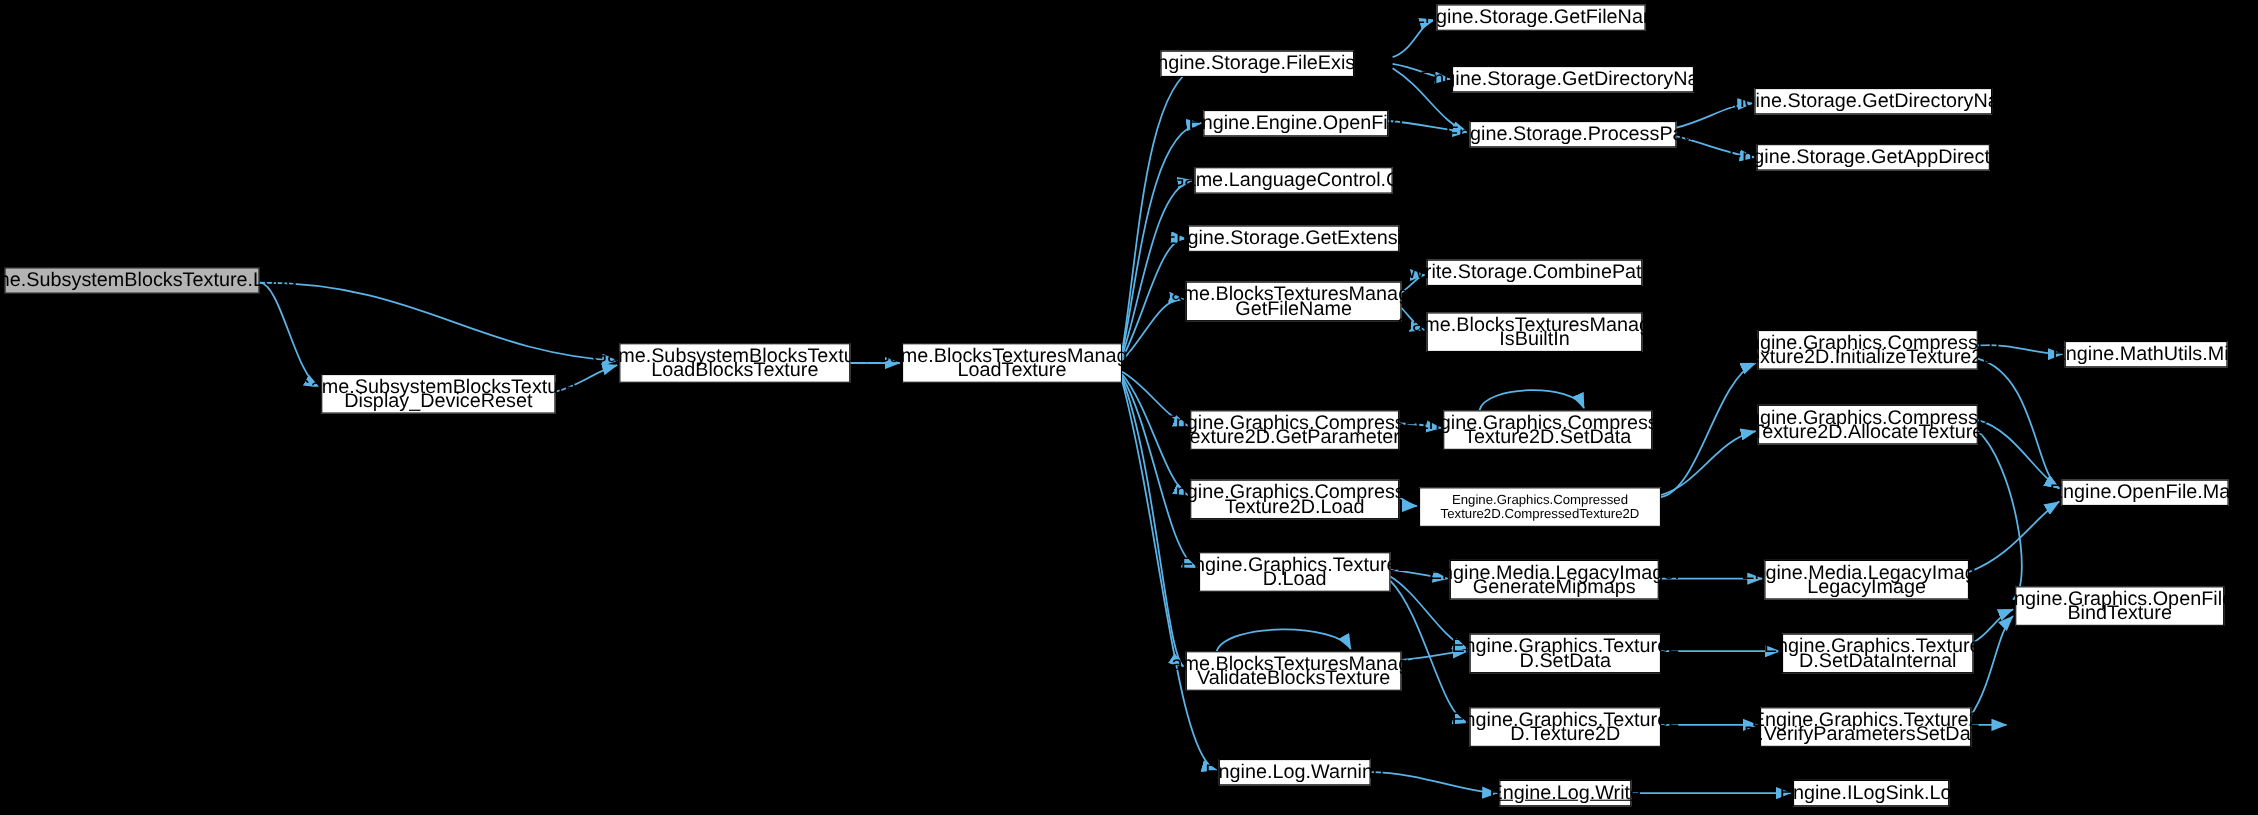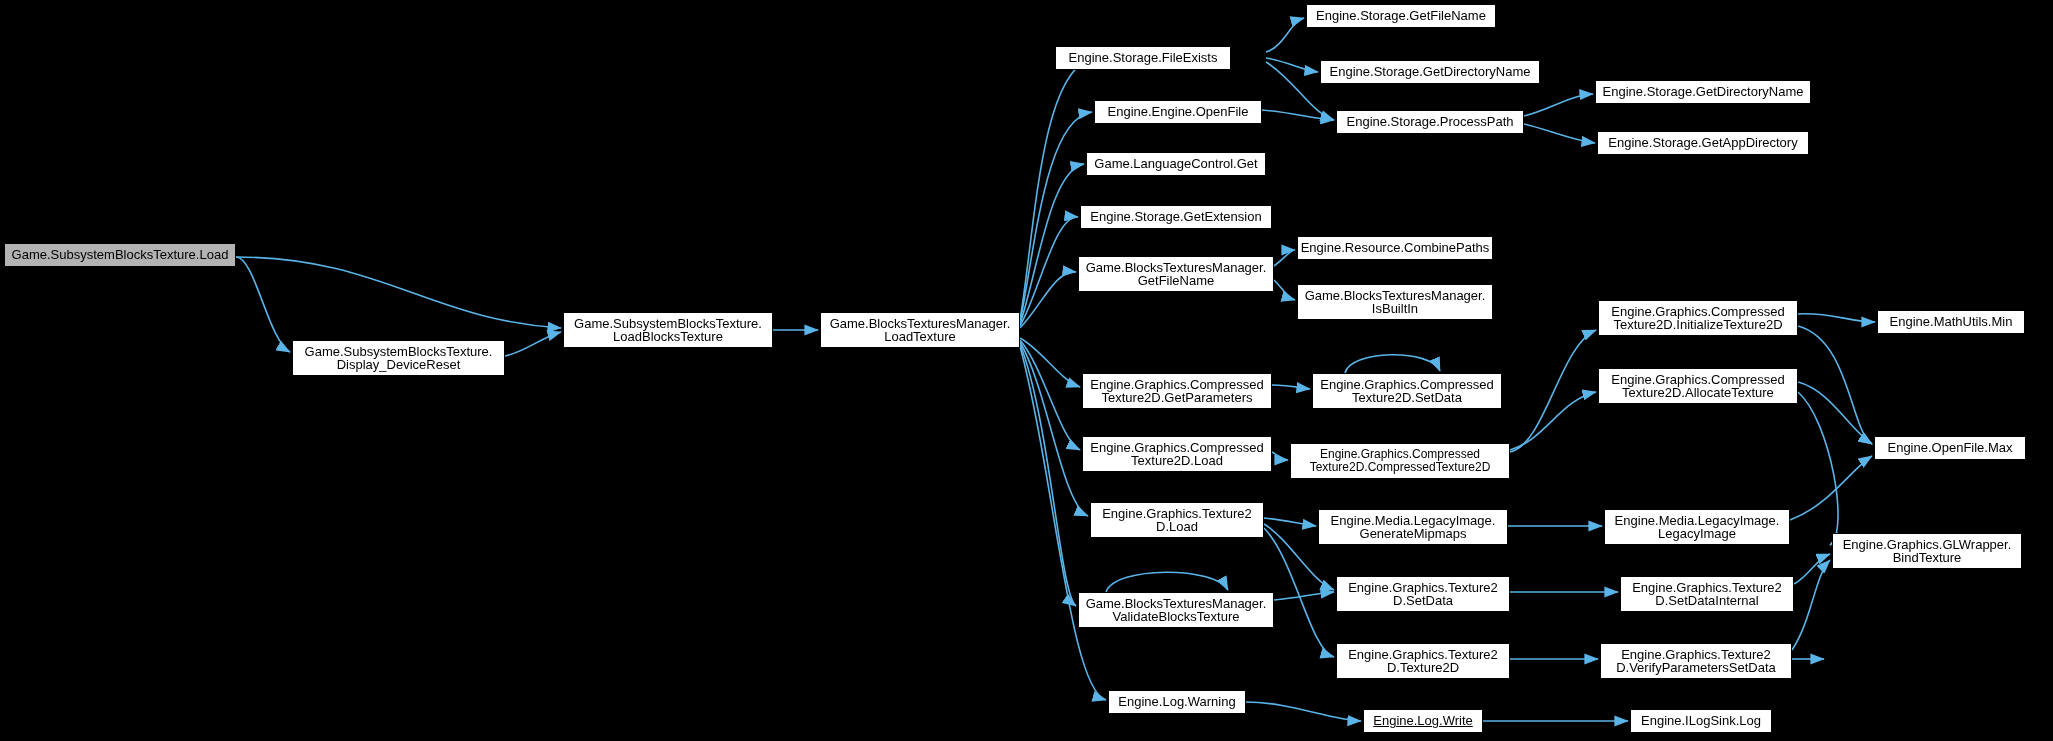--- a/index.html
+++ b/index.html
@@ -1,21 +1,21 @@
 <!DOCTYPE html>
 <html><head>
 <meta charset="utf-8">
 <style>
   html,body{margin:0;padding:0;background:#000;}
   #stage{position:relative;width:2053px;height:741px;background:#000;overflow:hidden;
          font-family:"Liberation Sans", sans-serif;}
   svg.edges{position:absolute;left:0;top:0;width:2053px;height:741px;pointer-events:none;}
   .node{position:absolute;box-sizing:border-box;background:#fff;border:1px solid #000;
         color:#000;display:flex;align-items:center;justify-content:center;text-align:center;
-        font-size:13px;line-height:13.5px;letter-spacing:0px;padding:0 2px;white-space:pre-line;}
+        font-size:18px;line-height:13.5px;letter-spacing:0px;padding:0 2px;white-space:pre-line;}
   .node.root{background:#b3b3b3;}
 </style>
 </head>
 <body>
 
 <div id="stage">
   <svg class="edges" viewBox="0 0 2053 741">
     <defs>
       <marker id="ah" markerWidth="9" markerHeight="7" refX="8.5" refY="3.5" orient="auto">
         <polygon points="0 0, 9 3.5, 0 7" fill="#5ab4e8"></polygon>
@@ -114,21 +114,21 @@
   <div class="node" style="left:1082px;top:436px;width:190px;height:36px;">Engine.Graphics.Compressed
 Texture2D.Load</div>
   <div class="node" style="left:1090px;top:502px;width:174px;height:36px;">Engine.Graphics.Texture2
 D.Load</div>
   <div class="node" style="left:1078px;top:592px;width:196px;height:36px;">Game.BlocksTexturesManager.
 ValidateBlocksTexture</div>
   <div class="node" style="left:1108px;top:690px;width:138px;height:24px;">Engine.Log.Warning</div>
   <div class="node" style="left:1306px;top:4px;width:190px;height:24px;">Engine.Storage.GetFileName</div>
   <div class="node" style="left:1320px;top:60px;width:220px;height:24px;">Engine.Storage.GetDirectoryName</div>
   <div class="node" style="left:1336px;top:110px;width:188px;height:24px;">Engine.Storage.ProcessPath</div>
-  <div class="node" style="left:1297px;top:236px;width:196px;height:24px;">Engine.Resource.CombinePaths</div>
+  <div class="node" style="left:1297px;top:236px;width:196px;height:24px;">Write.Storage.CombinePaths</div>
   <div class="node" style="left:1297px;top:284px;width:196px;height:36px;">Game.BlocksTexturesManager.
 IsBuiltIn</div>
   <div class="node" style="left:1312px;top:373px;width:190px;height:36px;">Engine.Graphics.Compressed
 Texture2D.SetData</div>
   <div class="node" style="left:1290px;top:443px;width:220px;height:36px;font-size:12px;">Engine.Graphics.Compressed
 Texture2D.CompressedTexture2D</div>
   <div class="node" style="left:1318px;top:509px;width:190px;height:36px;">Engine.Media.LegacyImage.
 GenerateMipmaps</div>
   <div class="node" style="left:1336px;top:576px;width:174px;height:36px;">Engine.Graphics.Texture2
 D.SetData</div>
@@ -143,15 +143,15 @@
 LegacyImage</div>
   <div class="node" style="left:1620px;top:576px;width:174px;height:36px;">Engine.Graphics.Texture2
 D.SetDataInternal</div>
   <div class="node" style="left:1600px;top:643px;width:192px;height:36px;">Engine.Graphics.Texture2
 D.VerifyParametersSetData</div>
   <div class="node" style="left:1630px;top:709px;width:142px;height:24px;">Engine.ILogSink.Log</div>
   <div class="node" style="left:1595px;top:80px;width:216px;height:24px;">Engine.Storage.GetDirectoryName</div>
   <div class="node" style="left:1597px;top:131px;width:212px;height:24px;">Engine.Storage.GetAppDirectory</div>
   <div class="node" style="left:1877px;top:310px;width:148px;height:24px;">Engine.MathUtils.Min</div>
   <div class="node" style="left:1874px;top:436px;width:152px;height:24px;">Engine.OpenFile.Max</div>
-  <div class="node" style="left:1832px;top:533px;width:190px;height:36px;">Engine.Graphics.GLWrapper.
+  <div class="node" style="left:1832px;top:533px;width:190px;height:36px;">Engine.Graphics.OpenFile.
 BindTexture</div>
 </div>
 
 </body></html>

